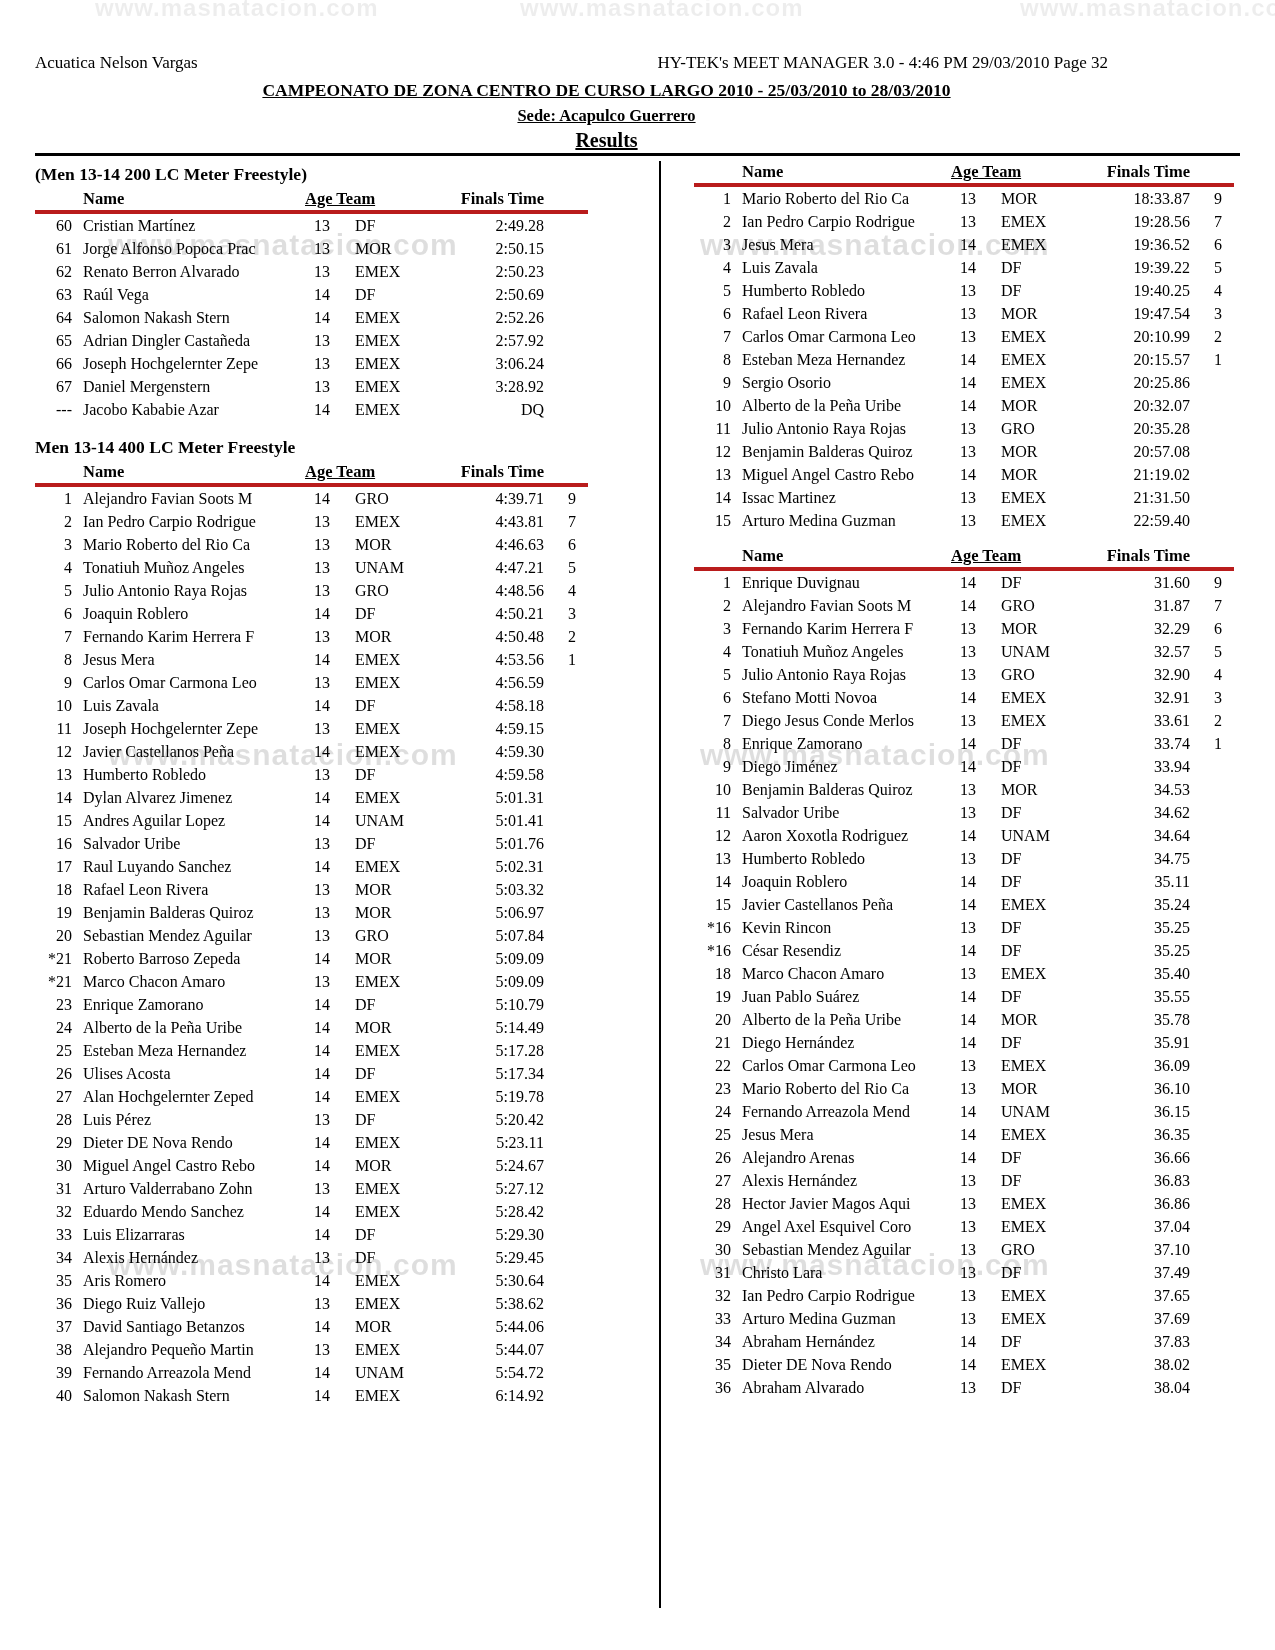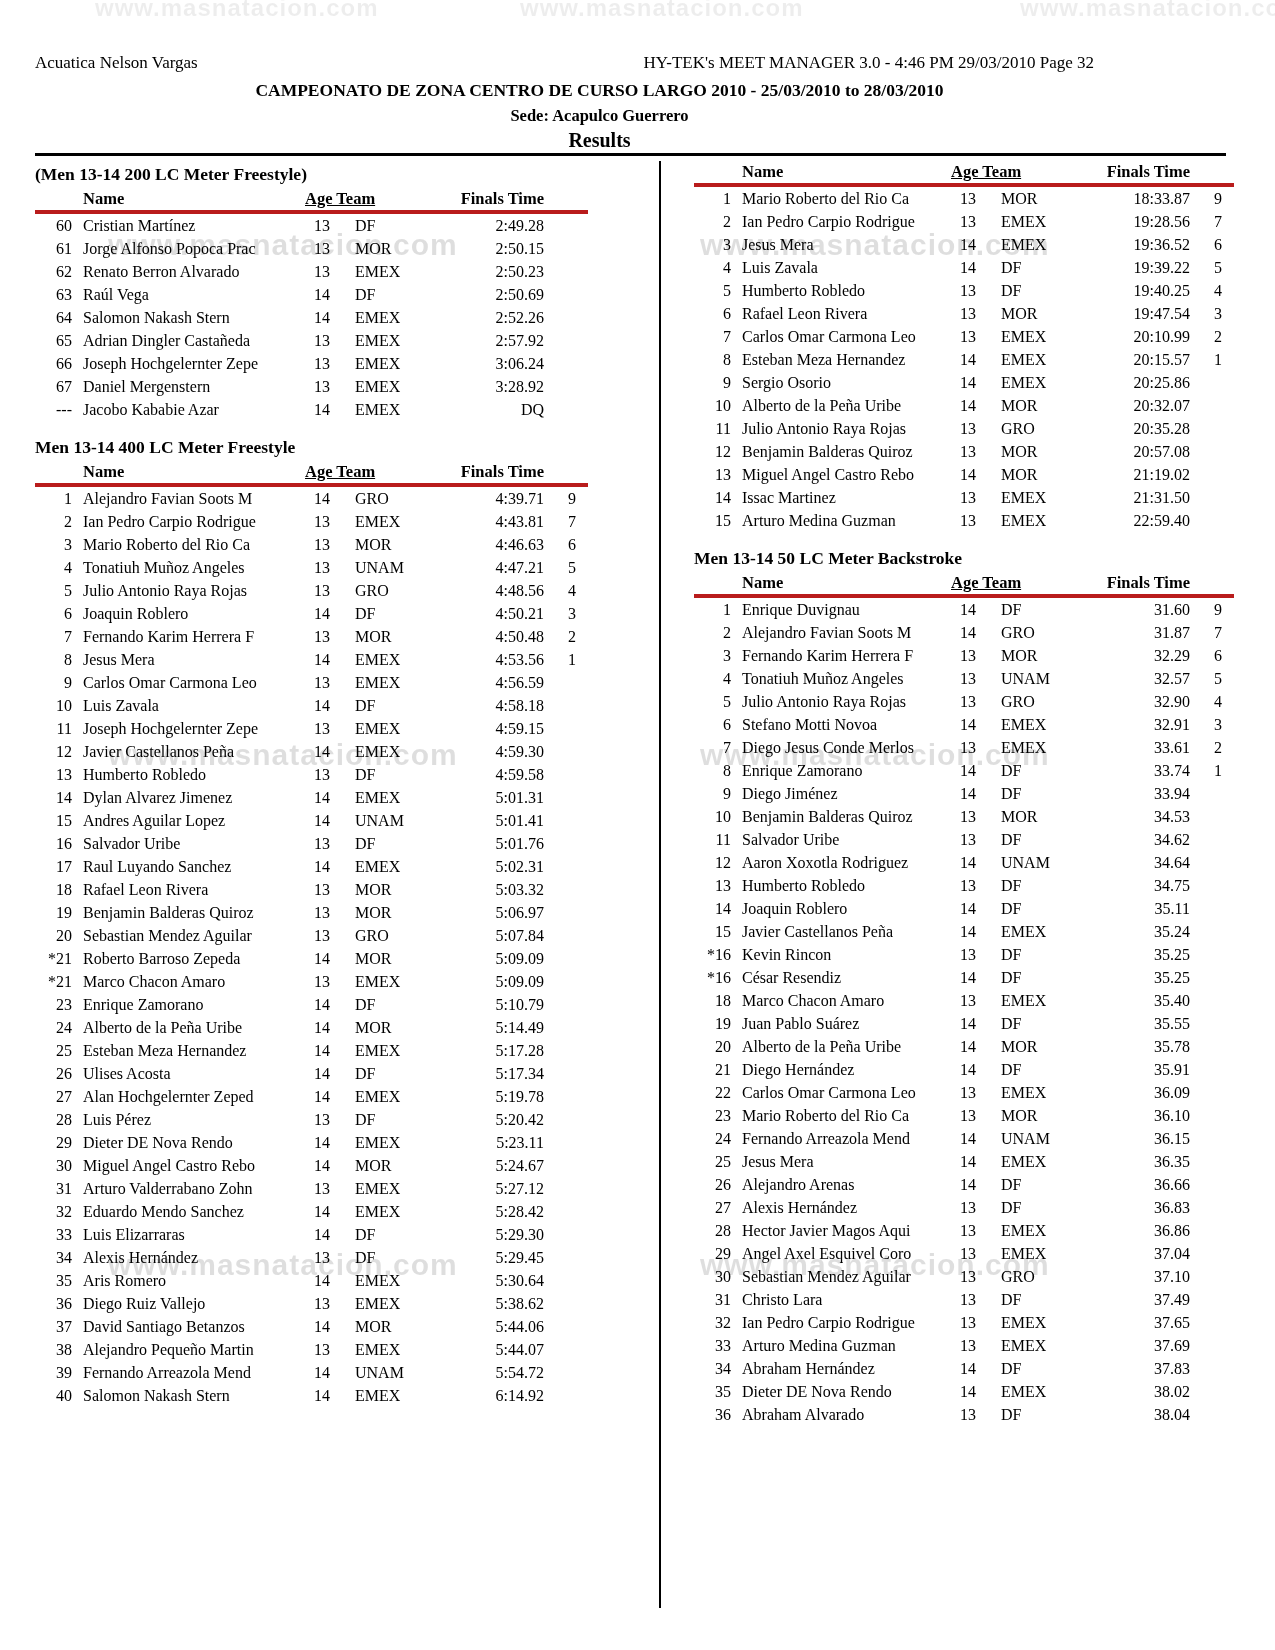--- a/index.html
+++ b/index.html
@@ -1,23 +1,23 @@
 <!DOCTYPE html>
 <html><head>
 <meta charset="utf-8">
 <style>
   html,body{margin:0;padding:0;}
   body{
     width:1275px;height:1650px;background:#fff;color:#000;
     font-family:"Liberation Serif","DejaVu Serif",serif;
     position:relative;overflow:hidden;
   }
-  .content{padding:52px 49px 0 35px;position:relative;}
+  .content{padding:52px 35px 0 35px;position:relative;}
   .page-header{display:flex;justify-content:space-between;font-size:17px;line-height:22px;padding-right:132px;}
-  .center-block{padding-right:62px;}
+  .center-block{padding-right:62px;text-decoration:underline;}
   .meet-title{text-align:center;font-weight:bold;font-size:17.5px;line-height:24px;margin-top:4px;}
   .meet-subtitle{text-align:center;font-weight:bold;font-size:16.5px;line-height:24px;margin-top:2px;}
   .results-label{text-align:center;font-weight:bold;font-size:20px;line-height:22px;margin-top:1px;}
   .rule{border-top:3px solid #000;margin-top:2px;}
   .columns{display:flex;margin-top:5px;align-items:flex-start;gap:19px;}
   .col-left{width:553px;flex:none;}
   .v-divider{width:2px;background:#000;height:1447px;margin-left:52px;flex:none;}
   .col-right{width:540px;flex:none;margin-left:14px;}
   .section{margin-bottom:13px;}
   .section-title{font-weight:bold;font-size:17.5px;line-height:27px;white-space:nowrap;}
@@ -587,21 +587,20 @@
           <div class="row">
             <span class="c-place">15</span>
             <span class="c-name">Arturo Medina Guzman</span>
             <span class="c-age">13</span>
             <span class="c-team">EMEX</span>
             <span class="c-time">22:59.40</span>
             <span class="c-pts"></span>
           </div>
         </div>
         <div class="section">
-          <div class="section-title">Men 13-14 50 LC Meter Backstroke</div>
           <div class="thead">
             <span class="h-name">Name</span>
             <span class="h-ageteam">Age Team</span>
             <span class="h-finals">Finals Time</span>
           </div>
           <div class="row">
             <span class="c-place">1</span>
             <span class="c-name">Enrique Duvignau</span>
             <span class="c-age">14</span>
             <span class="c-team">DF</span>

